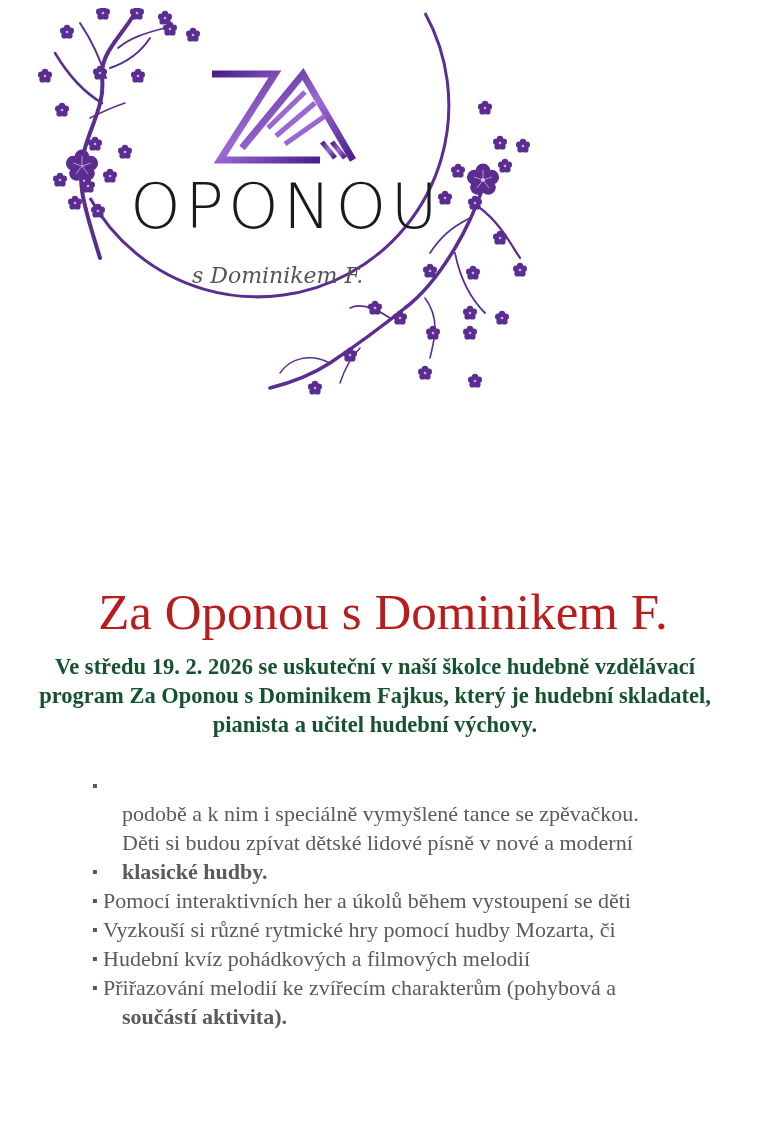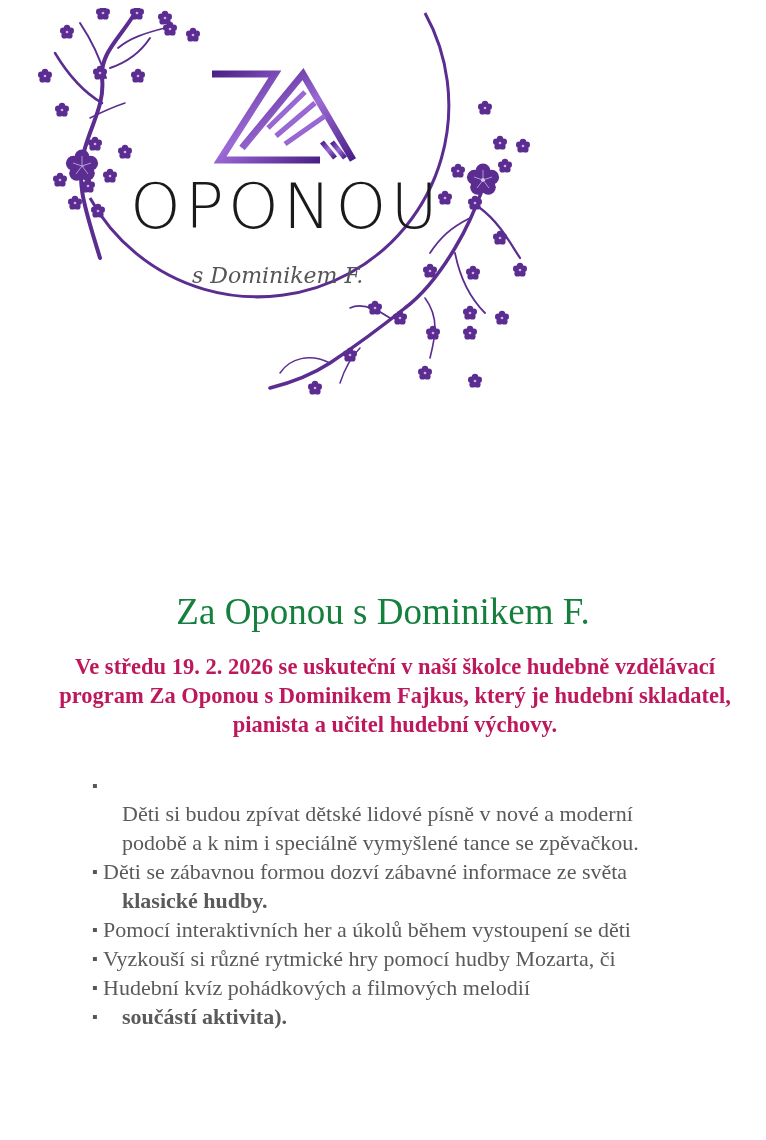--- a/index.html
+++ b/index.html
@@ -1,23 +1,23 @@
 <!DOCTYPE html>
 <html><head>
   <meta charset="utf-8">
   <style>
     html, body { margin: 0; padding: 0; background: #ffffff; }
     body { width: 766px; height: 1140px; position: relative; overflow: hidden;
            font-family: "Liberation Serif", "DejaVu Serif", serif; }
     .logo { position: absolute; left: 30px; top: 8px; width: 520px; height: 390px; }
     .logo svg { width: 520px; height: 390px; display: block; }
     .title { position: absolute; left: 0; width: 766px; top: 586px; text-align: center;
-             font-size: 37px; color: #15803d; font-weight: normal; margin: 0; line-height: 52px; }
-    .intro { position: absolute; left: 52px; width: 686px; top: 652px; text-align: center;
-             color: #be185d; font-weight: bold; font-size: 22.5px; line-height: 29px; margin: 0; }
+             font-size: 51px; color: #b91c1c; font-weight: normal; margin: 0; line-height: 52px; }
+    .intro { position: absolute; left: 32px; width: 686px; top: 652px; text-align: center;
+             color: #14532d; font-weight: bold; font-size: 22.5px; line-height: 29px; margin: 0; }
     .list { position: absolute; left: 92px; top: 771px; width: 620px; margin: 0; padding: 0; list-style: none;
             color: #5a5a5a; font-size: 22px; line-height: 29px; }
     .list li { position: relative; padding-left: 11px; }
     .list li .bullet { position: absolute; left: 0; top: 0; font-size: 16px; color: #555; }
     .list li .txt { display: block; text-indent: 0; }
     .list li .txt .cont { padding-left: 19px; display: block; font-weight: bold; }
     .list li.first .txt { padding-left: 19px; padding-top: 28px; }
   </style>
 </head>
 <body>
@@ -136,28 +136,27 @@
 </div>
 
 <h1 class="title">Za Oponou s Dominikem F.</h1>
 
 <p class="intro">Ve středu 19. 2. 2026 se uskuteční v naší školce hudebně vzdělávací program Za Oponou s Dominikem Fajkus, který je hudební skladatel, pianista a učitel hudební výchovy.</p>
 
 <ul class="list">
   <li class="first">
     <span class="bullet">▪</span>
     <span class="txt">
+      <span style="display:block">podobě a k nim i speciálně vymyšlené tance se zpěvačkou.</span>
       <span style="display:block">Děti si budou zpívat dětské lidové písně v nové a moderní</span>
-      <span style="display:block">podobě a k nim i speciálně vymyšlené tance se zpěvačkou.</span>
     </span>
   </li>
   <li>
     <span class="bullet">▪</span>
     <span class="txt">
-      <span style="display:block">Děti se zábavnou formou dozví zábavné informace ze světa</span>
       <span class="cont">klasické hudby.</span>
     </span>
   </li>
   <li>
     <span class="bullet">▪</span>
     <span class="txt">
       <span style="display:block">Pomocí interaktivních her a úkolů během vystoupení se děti</span>
     </span>
   </li>
   <li>
@@ -168,16 +167,17 @@
   </li>
   <li>
     <span class="bullet">▪</span>
     <span class="txt">
       <span style="display:block">Hudební kvíz pohádkových a filmových melodií</span>
     </span>
   </li>
   <li>
     <span class="bullet">▪</span>
     <span class="txt">
+      <span style="display:block">Přiřazování melodií ke zvířecím charakterům (pohybová a</span>
       <span class="cont">součástí aktivita).</span>
     </span>
   </li>
 </ul>
 
 </body></html>

